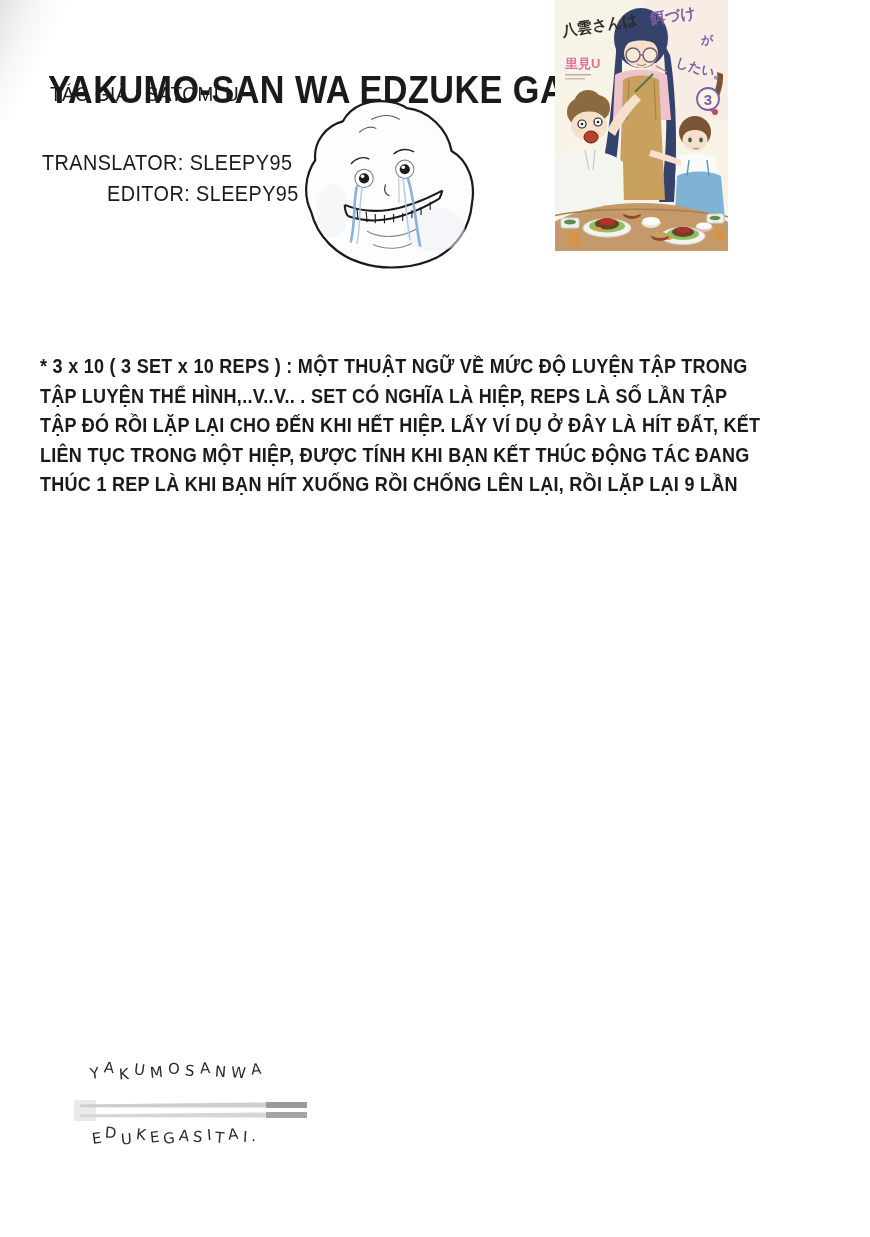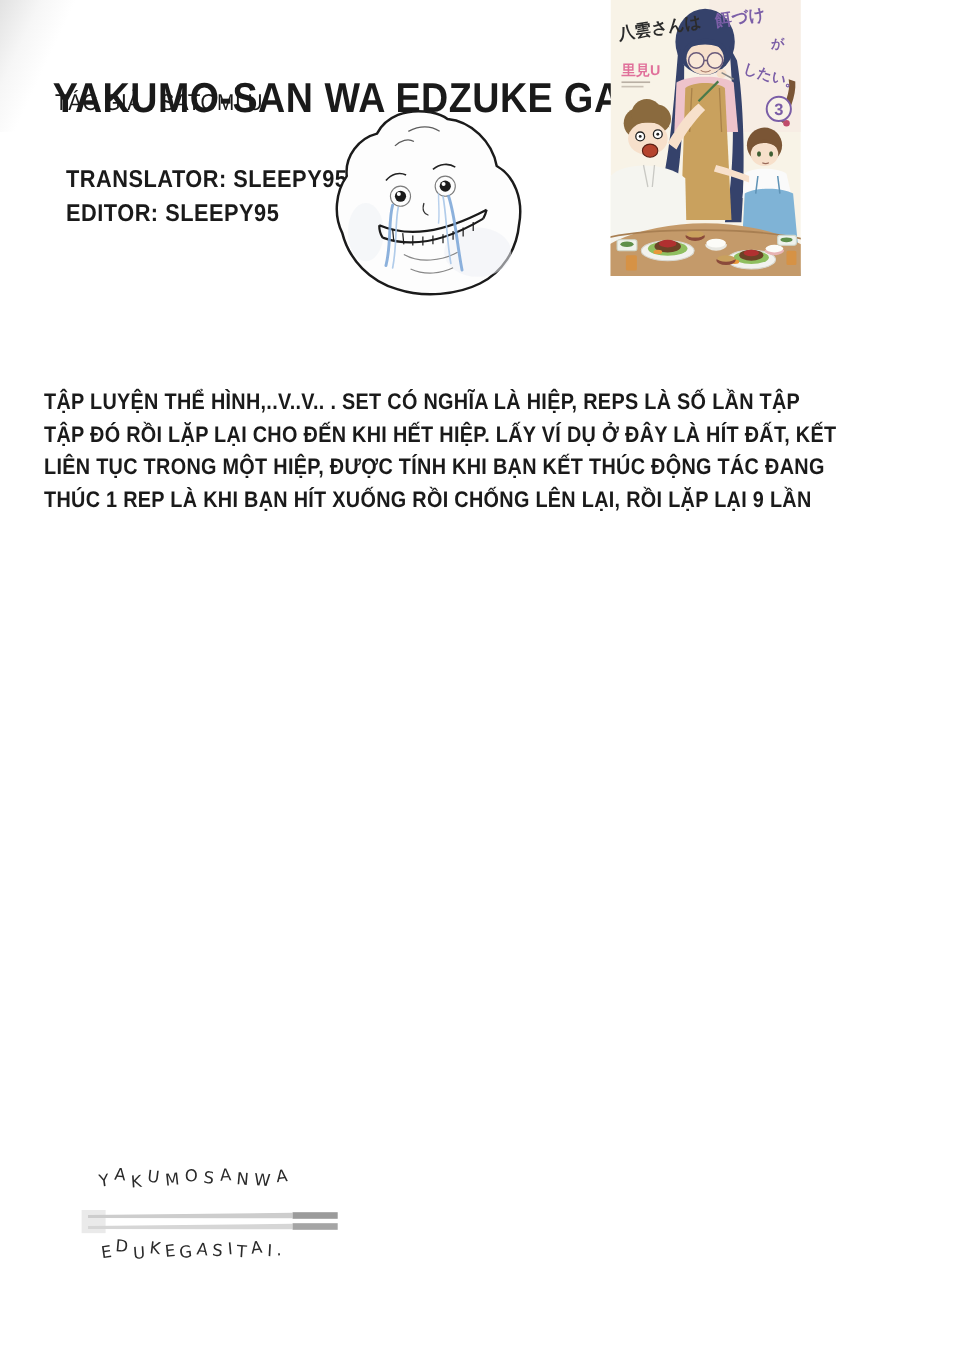--- a/index.html
+++ b/index.html
@@ -14,21 +14,21 @@
     background:linear-gradient(115deg,rgba(190,190,190,.45) 0%,rgba(220,220,220,.25) 30%,rgba(255,255,255,0) 55%);
     pointer-events:none;
   }
   .title{
     position:absolute;left:48px;top:44px;font-size:38px;font-weight:700;letter-spacing:.5px;
   }
   .author-line{
     position:absolute;left:50px;top:82px;font-size:21px;font-weight:400;letter-spacing:.5px;
   }
   .credits{
-    position:absolute;left:60px;top:147px;font-size:22px;font-weight:700;line-height:31px;letter-spacing:.5px;
+    position:absolute;left:42px;top:147px;font-size:22px;font-weight:400;line-height:31px;letter-spacing:.5px;text-align:right;
   }
   .meme{position:absolute;left:300px;top:97px;width:178px;height:175px;}
   .cover{position:absolute;left:555px;top:0px;width:173px;height:251px;}
   .note{
     position:absolute;left:40px;top:351px;font-size:20.5px;font-weight:700;
     line-height:29.5px;letter-spacing:.3px;
   }
   .note .cond{transform:scaleX(0.88);}
   .footer-word{
     position:absolute;font-family:"DejaVu Sans",sans-serif;font-weight:400;color:#2a2a2a;
@@ -155,20 +155,21 @@
     <rect x="10" y="74" width="26" height="1.5" fill="#b9b0a4"></rect>
     <rect x="10" y="78" width="20" height="1.5" fill="#c9c0b4"></rect>
     <text x="96" y="24" font-size="15" font-weight="700" fill="#7b5ea7" transform="rotate(-8 96 24)">餌づけ</text>
     <text x="146" y="44" font-size="12" font-weight="700" fill="#7b5ea7">が</text>
     <text x="120" y="66" font-size="13" font-weight="700" fill="#7b5ea7" transform="rotate(16 120 66)">したい。</text>
     <circle cx="153" cy="99" r="11" fill="#f8f3e7" stroke="#7b5ea7" stroke-width="1.8"></circle>
     <text x="153" y="104.5" font-size="15" font-weight="700" fill="#7b5ea7" text-anchor="middle">3</text>
   </svg>
 
   <div class="note">
+    <div><span class="cond">* 3 x 10 ( 3 SET x 10 REPS ) : MỘT THUẬT NGỮ VỀ MỨC ĐỘ LUYỆN TẬP TRONG</span></div>
     <div><span class="cond">TẬP LUYỆN THỂ HÌNH,..V..V.. . SET CÓ NGHĨA LÀ HIỆP, REPS LÀ SỐ LẦN TẬP</span></div>
     <div><span class="cond">TẬP ĐÓ RỒI LẶP LẠI CHO ĐẾN KHI HẾT HIỆP. LẤY VÍ DỤ Ở ĐÂY LÀ HÍT ĐẤT, KẾT</span></div>
     <div><span class="cond">LIÊN TỤC TRONG MỘT HIỆP, ĐƯỢC TÍNH KHI BẠN KẾT THÚC ĐỘNG TÁC ĐANG</span></div>
     <div><span class="cond">THÚC 1 REP LÀ KHI BẠN HÍT XUỐNG RỒI CHỐNG LÊN LẠI, RỒI LẶP LẠI 9 LẦN</span></div>
   </div>
 
   <div class="footer-word fw1"><span style="display: inline-block; transform: translateY(3px) rotate(-8deg);">Y</span><span style="display: inline-block; transform: translateY(-2px) rotate(5deg);">A</span><span style="display: inline-block; transform: translateY(4px) rotate(-4deg);">K</span><span style="display: inline-block; transform: translateY(0px) rotate(7deg);">U</span><span style="display: inline-block; transform: translateY(2px) rotate(-6deg);">M</span><span style="display: inline-block; transform: translateY(-1px) rotate(3deg);">O</span><span style="display: inline-block; transform: translateY(3px) rotate(-7deg);"> </span><span style="display: inline-block; transform: translateY(1px) rotate(6deg);">S</span><span style="display: inline-block; transform: translateY(-2px) rotate(-3deg);">A</span><span style="display: inline-block; transform: translateY(2px) rotate(5deg);">N</span><span style="display: inline-block; transform: translateY(0px) rotate(-5deg);"> </span><span style="display: inline-block; transform: translateY(3px) rotate(4deg);">W</span><span style="display: inline-block; transform: translateY(-1px) rotate(-6deg);">A</span></div>
 
   <svg class="chopsticks" viewBox="0 0 234 28" aria-hidden="true">
     <rect x="0" y="3" width="22" height="21" fill="#e3e3e3" opacity="0.75"></rect>

